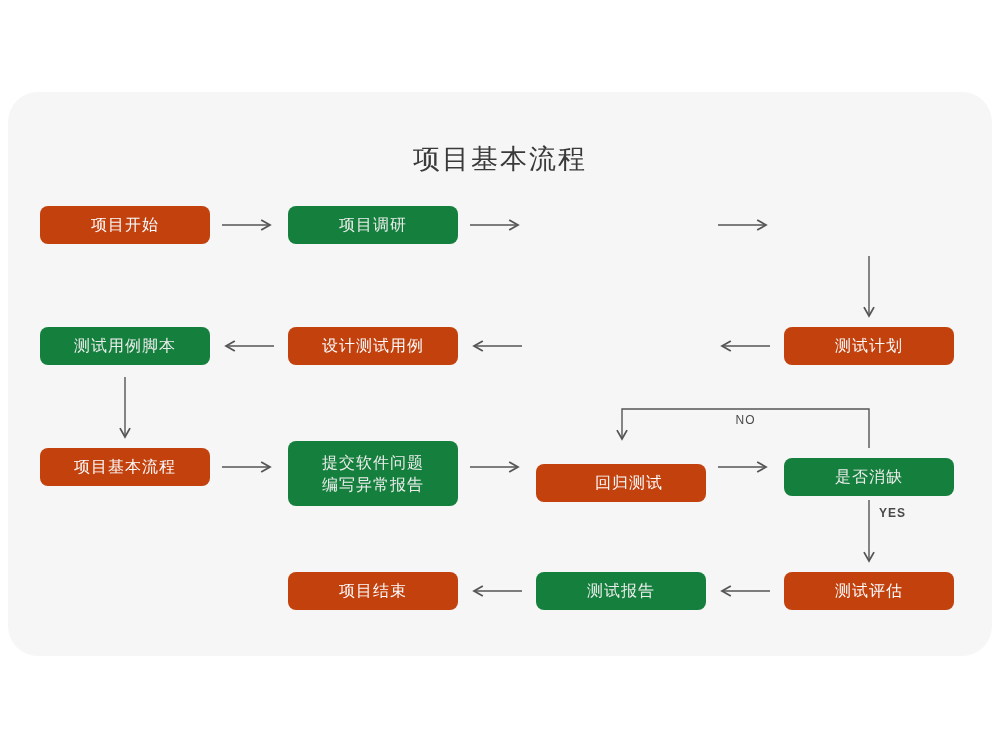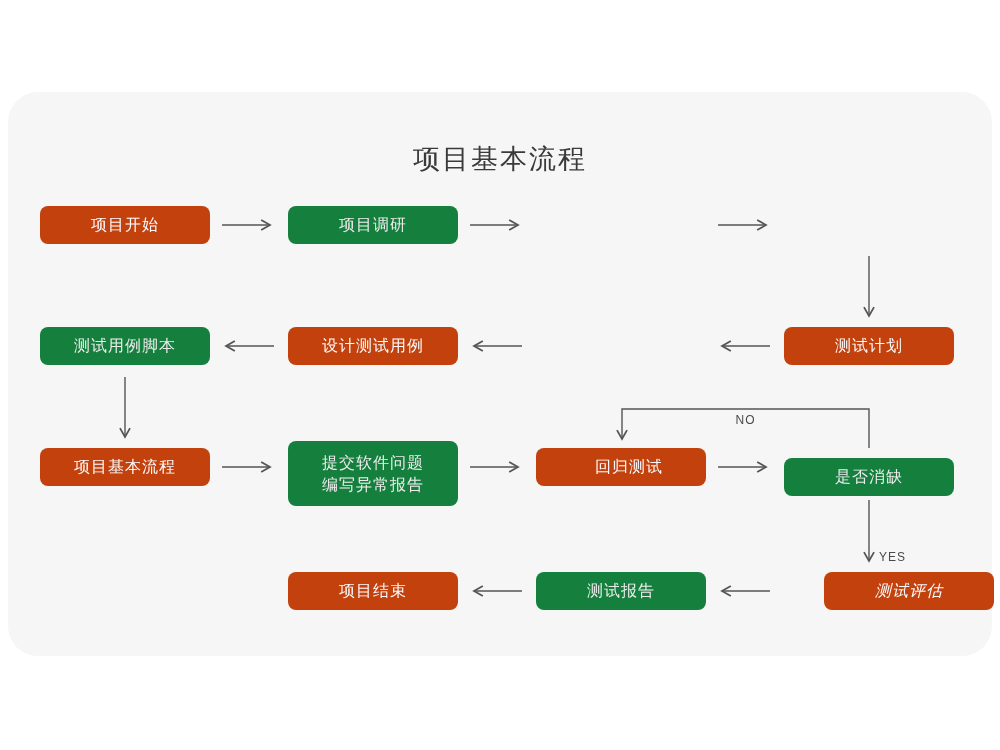--- a/index.html
+++ b/index.html
@@ -43,21 +43,21 @@
   .node.primary   { background: #c2410c; color: #fbfafc; }
   .node.secondary { background: #15803d; color: #ececec; }
   .node.tall { height: 65px; }
   .edge-label {
     position: absolute;
     font-size: 12px;
     color: #4a4a4a;
     letter-spacing: 1px;
   }
   .edge-label.no  { left: 622px; top: 413px; width: 247px; text-align: center; }
-  .edge-label.yes { left: 879px; top: 550px; }
+  .edge-label.yes { left: 879px; top: 506px; font-weight: bold; }
   svg.arrows {
     position: absolute;
     left: 0; top: 0;
     width: 1000px; height: 750px;
     pointer-events: none;
   }
   svg.arrows path, svg.arrows line { stroke: #555555; stroke-width: 1.4; fill: none; }
 </style>
 </head>
 <body>
@@ -71,26 +71,26 @@
   <div class="node primary" style="left:40px;  top:206px;">项目开始</div>
   <div class="node secondary" style="left:288px; top:206px;">项目调研</div>
 
   <div class="node secondary" style="left:40px;  top:327px;">测试用例脚本</div>
   <div class="node primary" style="left:288px; top:327px;">设计测试用例</div>
   <div class="node primary" style="left:784px; top:327px;">测试计划</div>
 
   <div class="node primary" style="left:40px;  top:448px;">项目基本流程</div>
   <div class="node secondary tall" style="left:288px; top:441px;">提交软件问题
 编写异常报告</div>
-  <div class="node primary" style="left:536px; top:448px;padding-left:16px;">回归测试</div>
+  <div class="node primary" style="left:536px; top:464px;padding-left:16px;">回归测试</div>
   <div class="node secondary" style="left:784px; top:458px;">是否消缺</div>
 
   <div class="node primary" style="left:288px; top:572px;">项目结束</div>
   <div class="node secondary" style="left:536px; top:572px;">测试报告</div>
-  <div class="node primary" style="left:824px; top:572px;font-style:italic;">测试评估</div>
+  <div class="node primary" style="left:784px; top:572px;">测试评估</div>
 
   <div class="edge-label no">NO</div>
   <div class="edge-label yes">YES</div>
 
   <svg class="arrows" viewBox="0 0 1000 750" xmlns="http://www.w3.org/2000/svg">
     <defs>
       <marker id="arrow" viewBox="0 0 10 10" refX="8.5" refY="5" markerWidth="9" markerHeight="9" orient="auto-start-reverse">
         <path d="M1.5,1 L8.5,5 L1.5,9" fill="none" stroke="#555555" stroke-width="1.3"></path>
       </marker>
     </defs>

